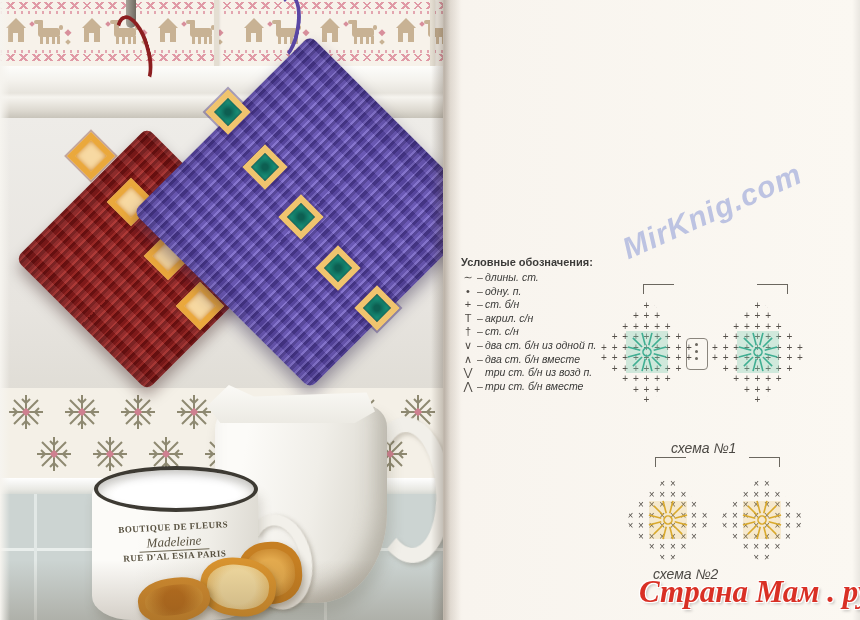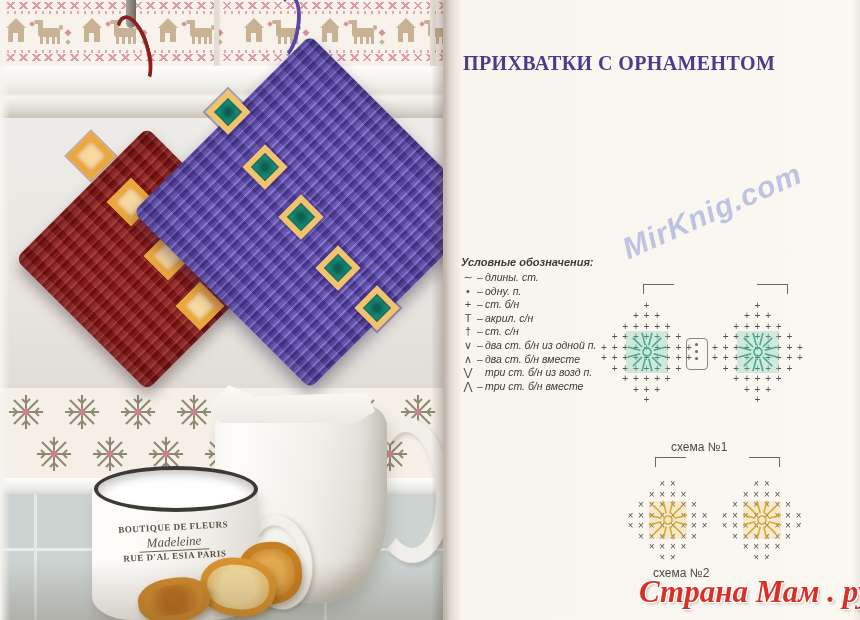--- a/index.html
+++ b/index.html
@@ -91,21 +91,21 @@
   .page{position:relative;width:417px;height:620px;flex:none;
       background:linear-gradient(90deg,#efe8df 0,#f8f4ee 20px,#fbf8f2 100%);color:#3c3b39;}
   .title{position:absolute;left:20px;top:52px;font-family:"Liberation Serif",serif;
       font-weight:bold;font-size:20px;letter-spacing:.4px;color:#4a3b8c;}
   .col{position:absolute;top:96px;width:197px;font-size:10.5px;line-height:1.3;}
   .col1{left:20px;} .col2{left:222px;width:193px;}
   .red-para{color:#e23558;font-weight:bold;}
   .para{margin-top:11px;}
   .b{font-weight:bold;}
   .legend{position:absolute;left:18px;top:256px;width:175px;}
-  .legend-h{font-weight:bold;font-size:11px;margin-bottom:3px;font-style:italic;}
+  .legend-h{font-weight:bold;font-size:11px;margin-bottom:3px;}
   .lrow{display:flex;align-items:baseline;height:13.6px;font-size:10.5px;}
   .lsym{width:14px;text-align:center;color:#4e4a45;flex:none;font-size:11px;}
   .ldash{width:10px;text-align:center;color:#4e4a45;flex:none;}
   .llab{font-style:italic;color:#3a3a38;white-space:nowrap;}
   
   .dia{position:absolute;transform:rotate(45deg);overflow:hidden;}
   .dia.s1{width:76px;height:76px;}
   .dia.s2{width:66px;height:66px;border-radius:16px;}
   .dia-fill{position:absolute;left:50%;top:50%;width:124px;height:124px;margin:-62px 0 0 -62px;
       transform:rotate(-45deg);white-space:pre-line;text-align:center;
@@ -114,21 +114,21 @@
   .tint.mint{width:42px;height:42px;background:rgba(130,205,180,.35);}
   .tint.gold{width:38px;height:38px;background:rgba(232,188,80,.22);}
   .burst{position:absolute;left:50%;top:50%;transform:translate(-50%,-50%);}
   .burst.green line,.burst.green circle{stroke:#3fae92;}
   .burst.yellow line,.burst.yellow circle{stroke:#d9a92c;}
   .brk{position:absolute;width:30px;height:9px;border-top:1.5px solid #6b675f;}
   .brk.l{border-left:1.5px solid #6b675f;} .brk.r{border-right:1.5px solid #6b675f;}
   .connector{position:absolute;left:243px;top:338px;width:20px;height:30px;
       border:1px solid #8a857d;border-radius:4px;transform:rotate(0deg);}
   .connector i{position:absolute;left:8px;width:3px;height:3px;border-radius:50%;background:#6b675f;}
-  .dia-label{position:absolute;font-size:12px;color:#4c4944;}
+  .dia-label{position:absolute;font-style:italic;font-size:14px;color:#4c4944;}
   .wm-mir{position:absolute;left:188px;top:232px;transform:rotate(-24deg);transform-origin:left bottom;
       font-weight:bold;font-style:italic;font-size:30px;letter-spacing:1px;color:rgba(128,143,212,.5);z-index:20;}
   .wm-strana{position:absolute;left:196px;top:574px;z-index:30;font-family:"Liberation Serif",serif;
       font-weight:bold;font-style:italic;font-size:31px;color:#d93025;white-space:nowrap;
       text-shadow:0 0 3px #fff,1px 1px 0 #fff,-1px -1px 0 #fff,1px -1px 0 #fff,-1px 1px 0 #fff,2px 2px 3px rgba(0,0,0,.25);}
   .page-edge{position:absolute;right:0;top:0;width:8px;height:620px;
       background:linear-gradient(90deg,rgba(0,0,0,0),rgba(0,0,0,.07));pointer-events:none;}
 </style>
 </head>
 <body>
@@ -269,21 +269,20 @@
     <div class="bread b1">
         <div class="in"></div>
       </div>
 
     <div class="photo-shadow"></div>
     <div class="edge-strip"></div>
   </div>
 
   <div class="page">
 
-    <div class="title">ПРИХВАТКИ С ОРНАМЕНТОМ</div>
 
     <div class="col col1">
     </div>
 
     <div class="col col2">
     </div>
 
     <div class="legend">
       <div class="legend-h">Условные обозначения:</div>
       <div class="lrow">

